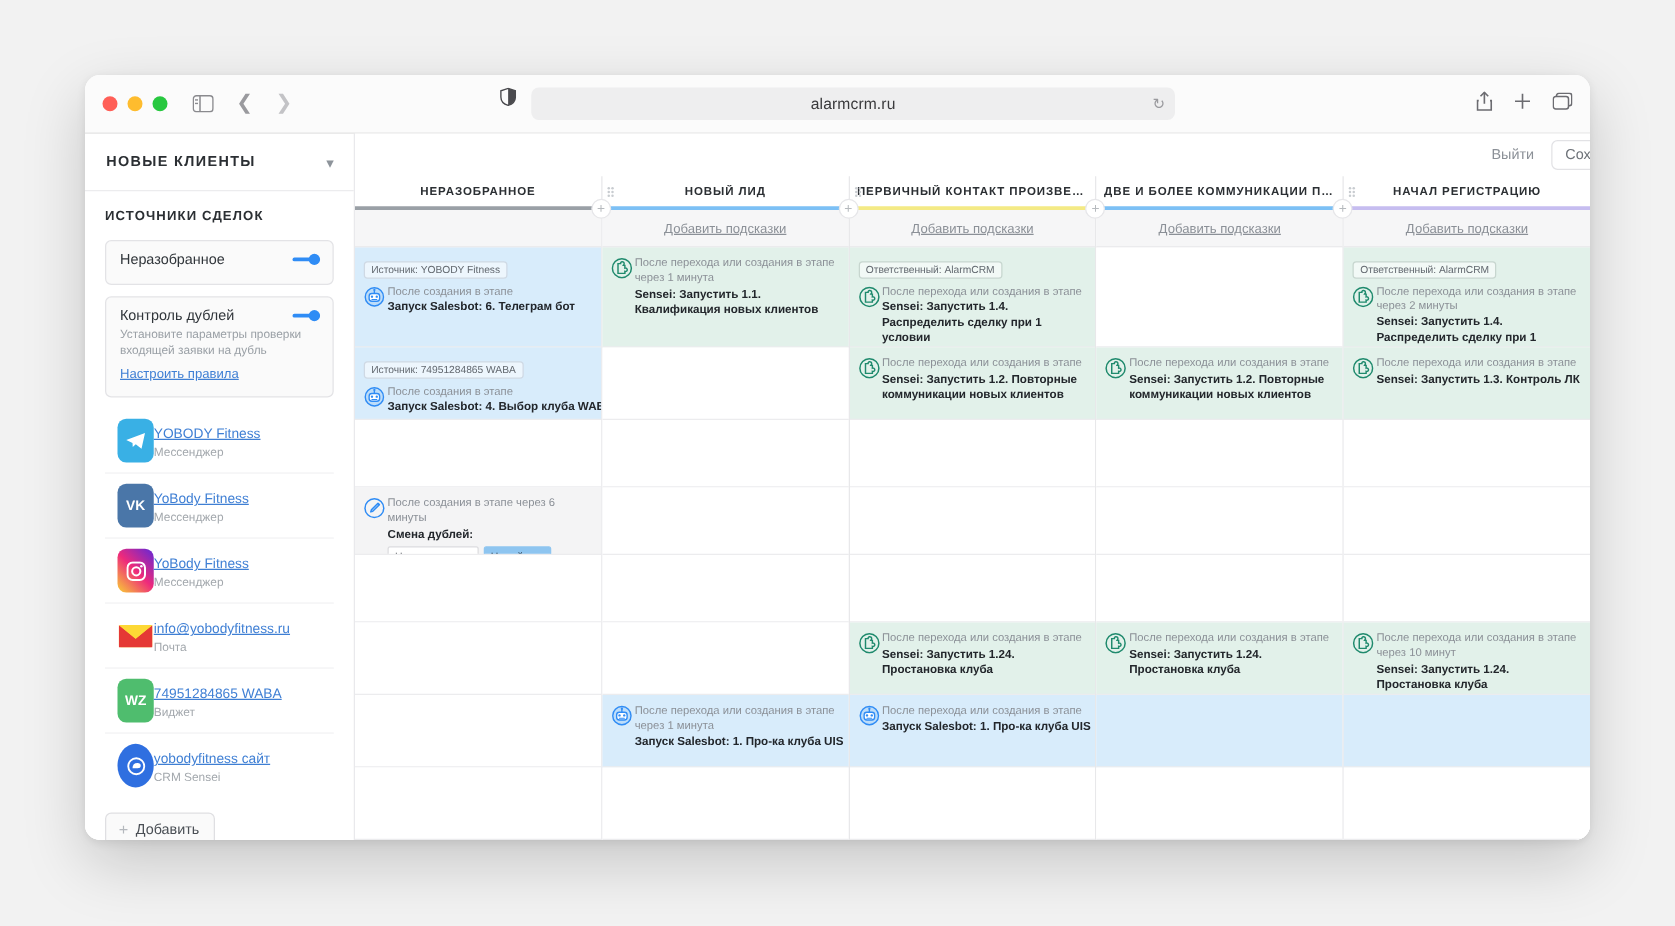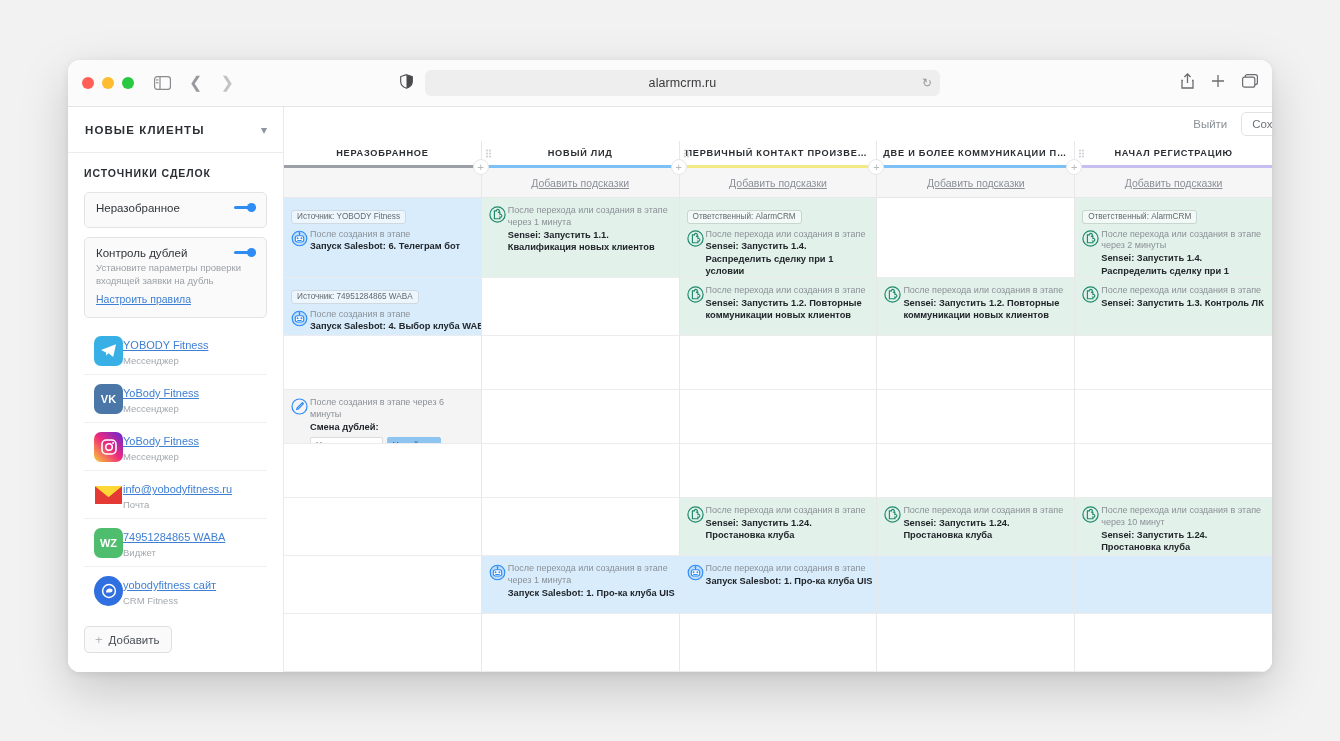--- a/index.html
+++ b/index.html
@@ -38,21 +38,21 @@
   .dot.green { background: #28c840; }
 
   .tb-icon { color: #8a8a8e; display: flex; align-items: center; justify-content: center; }
   .sidebar-toggle { margin-left: 20px; }
   .nav-arrows { margin-left: 18px; display: flex; gap: 18px; align-items: center; }
   .nav-arrows .arrow { font-size: 16px; color: #9a9a9e; line-height: 1; }
   .nav-arrows .arrow.dim { color: #c3c3c6; }
 
   .addrwrap {
     position: absolute; left: 50%; transform: translateX(-50%);
-    display: flex; align-items: center; gap: 12px;
+    display: flex; gap: 12px;
     width: 540px;
   }
   .shield { color: #4a4a4e; }
   .addressbar {
     flex: 1; height: 26px; background: #eeeeef; border-radius: 6px;
     display: flex; align-items: center; justify-content: center;
     position: relative;
   }
   .addressbar .url { font-size: 12.5px; color: #3a3a3c; letter-spacing: .1px; }
   .addressbar .reload { position: absolute; right: 8px; font-size: 12px; color: #9a9a9e; }
@@ -113,21 +113,21 @@
   }
 
   .src-card {
     display: flex; align-items: center; 
     padding: 8px 10px;
     border-bottom: 1px solid #f0f0f2;
     background: #fff;
   }
   .src-card:first-of-type { border-top: none; }
   .src-ico {
-    width: 29px; height: 30px; min-width: 29px; border-radius: 7px;
+    width: 29px; height: 35px; min-width: 29px; border-radius: 7px;
     display: flex; align-items: center; justify-content: center;
     color: #fff; font-size: 11px; font-weight: bold;
   }
   .src-txt { min-width: 0; }
   .src-name {
     font-size: 11px; color: #3f7fd4; text-decoration: underline;
     white-space: nowrap; overflow: hidden; text-overflow: ellipsis;
   }
   .src-sub { font-size: 9.5px; color: #a3a8ad; margin-top: 2px; }
 
@@ -401,21 +401,21 @@
 
           <div class="src-card" style="border-bottom:none">
             <span class="src-ico" style="background:#2f6fe0;border-radius:50%">
               <svg width="16" height="16" viewBox="0 0 16 16">
                   <circle cx="8" cy="8" r="6.4" fill="none" stroke="#fff" stroke-width="1.5"></circle>
                   <path d="M5 9.6 Q5 5.4 9 5.4 Q11.6 5.4 11.6 7.6 Q11.6 9.6 9 9.6 Z" fill="#fff"></path>
                 </svg>
             </span>
             <span class="src-txt">
               <span class="src-name">yobodyfitness сайт</span>
-              <span class="src-sub" style="display:block">CRM Fitness</span>
+              <span class="src-sub" style="display:block">CRM Sensei</span>
             </span>
           </div>
         </div>
 
         <div class="add-btn">
           <span class="plus">+</span>
           <span>Добавить</span>
         </div>
       </div>
     </div>

